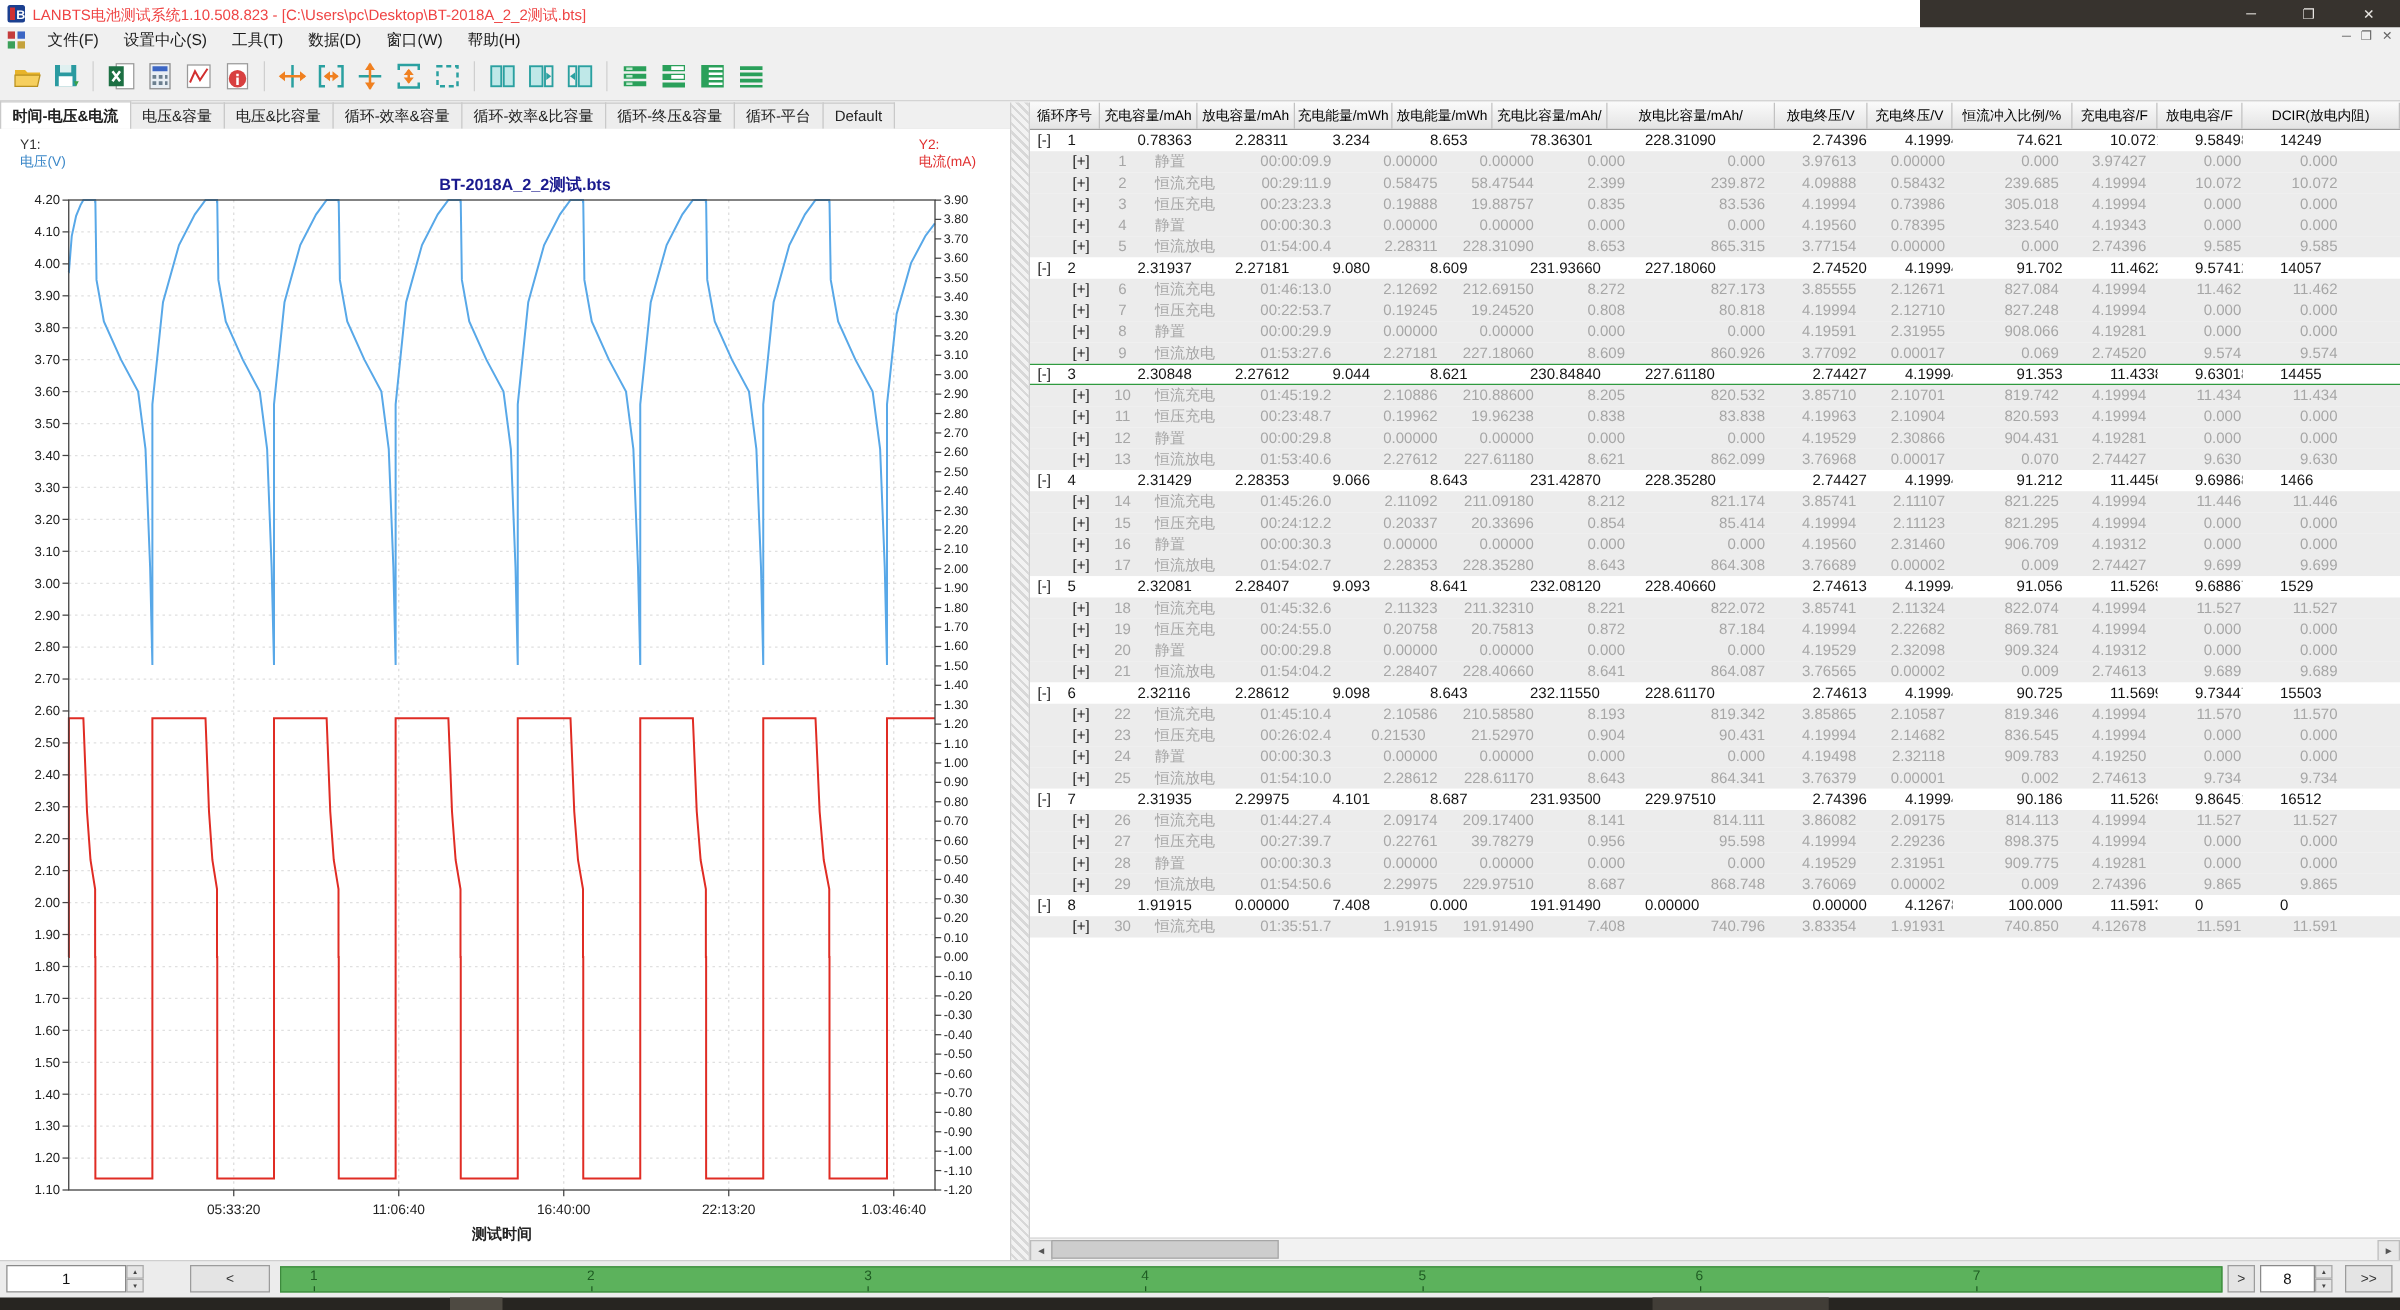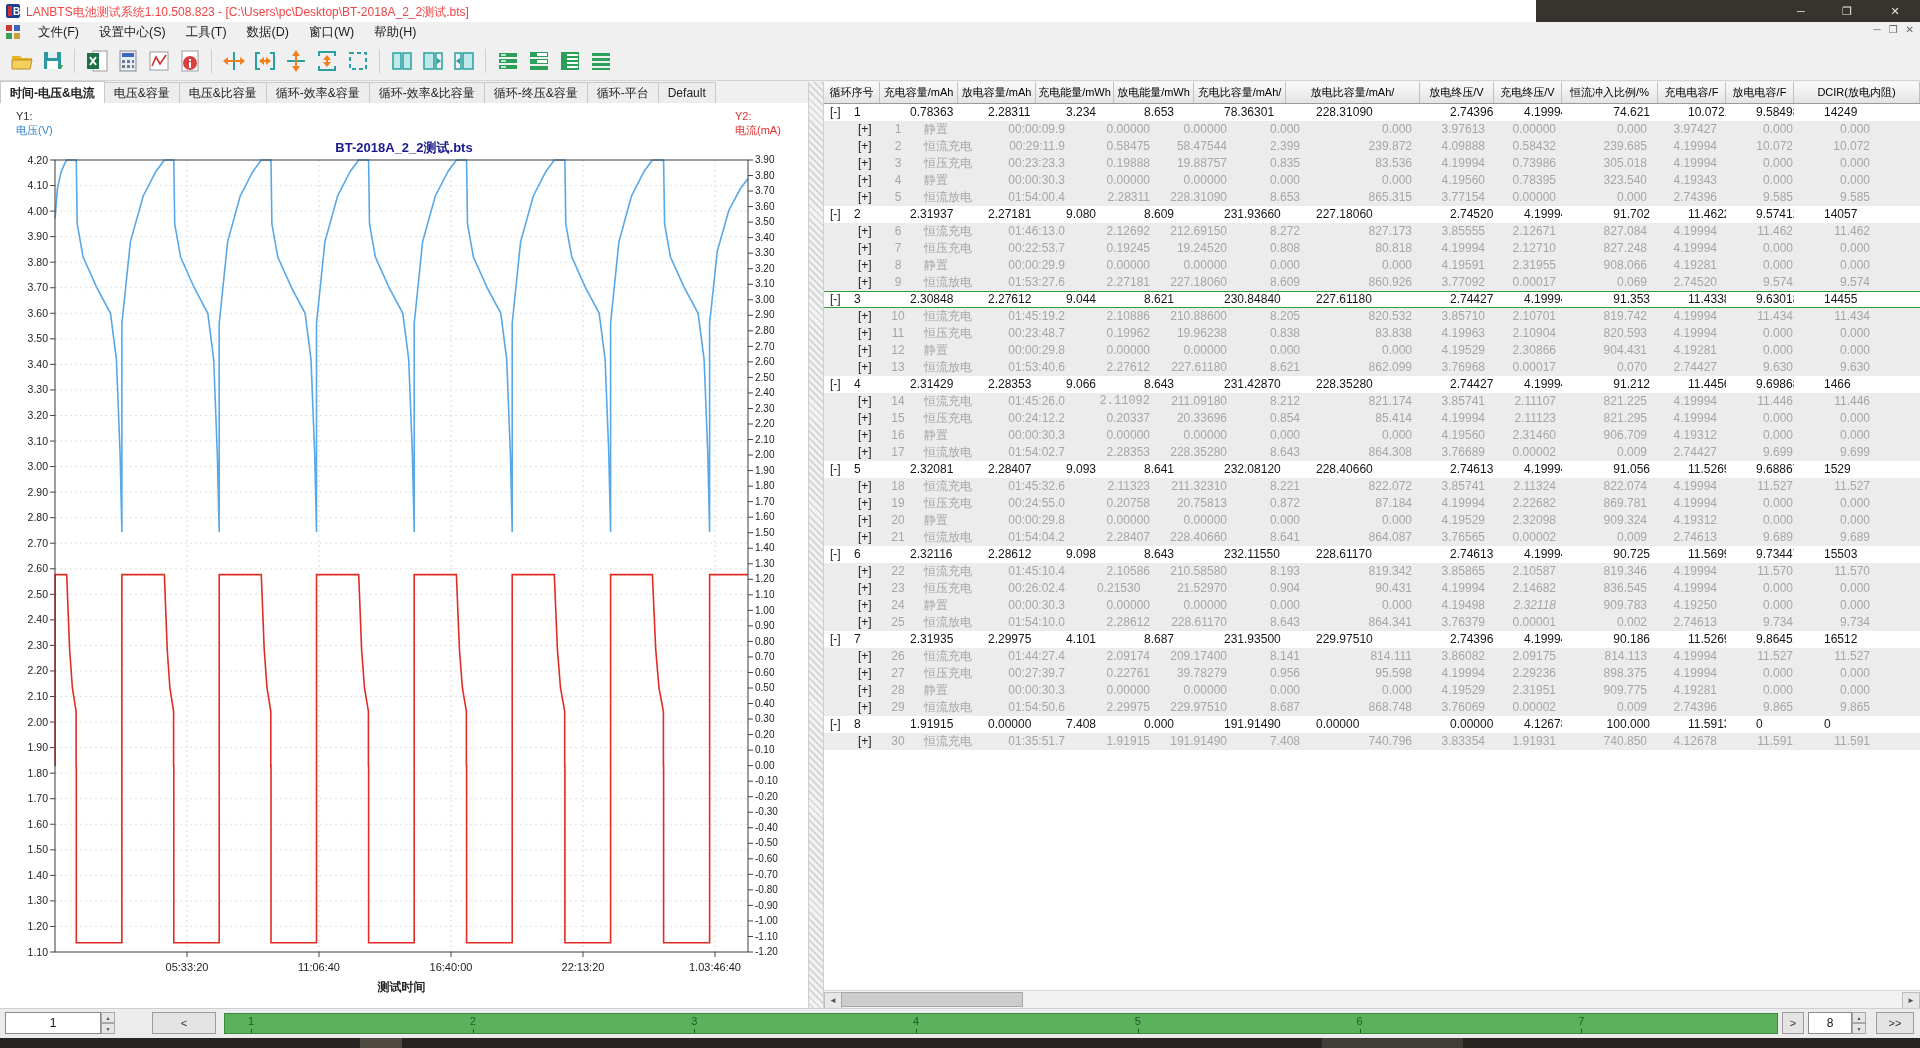--- a/index.html
+++ b/index.html
@@ -27,21 +27,21 @@
   
   #tabbar{left:0;top:82px;width:808px;height:21px;background:#f0f0f0;display:flex;align-items:flex-end;border-bottom:1px solid #c9c9c9;}
   .tab{padding:3px 9px 3px 9px;font-size:12px;color:#222;background:#ededed;border:1px solid #c9c9c9;border-bottom:none;
        margin-right:-1px;white-space:nowrap;height:14px;line-height:14px;}
   .tab.active{background:#ffffff;font-weight:bold;position:relative;z-index:2;padding-top:4px;}
   
   #chart-panel{left:0;top:103px;width:808px;height:909px;background:#ffffff;}
   #y1-label{left:16px;top:6px;font-size:11px;line-height:14px;color:#333;}
   #y1-label .sub{color:#3a87c8;}
   #y2-label{left:735px;top:6px;font-size:11px;line-height:14px;color:#e03030;}
-  #chart-title{left:0;top:36px;width:808px;text-align:center;font-size:13px;font-weight:bold;color:#1a1a8e;}
+  #chart-title{left:16px;top:36px;width:808px;text-align:center;font-size:13px;font-weight:bold;color:#1a1a8e;}
   
   #splitter{left:808px;top:82px;width:16px;height:930px;
     background:repeating-linear-gradient(45deg,#d8d8d8 0 2px,#f2f2f2 2px 5px);border-left:1px solid #cfcfcf;border-right:1px solid #cfcfcf;box-sizing:border-box;}
   
   #table-panel{left:824px;top:82px;width:1096px;height:908px;background:#ffffff;overflow:hidden;}
   #table-header{display:flex;height:21px;background:linear-gradient(#fafafa,#e4e4e4);border-bottom:1px solid #9a9a9a;}
   .hcell{border-right:1px solid #c2c2c2;box-sizing:border-box;font-size:11px;color:#000;
          display:flex;align-items:center;justify-content:center;white-space:nowrap;overflow:hidden;}
   .trow{display:flex;height:17px;line-height:17px;white-space:nowrap;font-size:12px;}
   .trow.summary{background:#ffffff;color:#141414;}
@@ -821,21 +821,21 @@
           <div class="tcell" style="flex: 0 0 68px; width: 68px; text-align: left; padding-left: 30px;">11.44561</div>
           <div class="tcell" style="flex: 0 0 68px; width: 68px; text-align: left; padding-left: 30px;">9.69868</div>
           <div class="tcell" style="flex: 0 0 126px; width: 126px; text-align: left; padding-left: 30px;">1466</div>
         </div>
         <div class="trow step">
           <div class="tcell" style="flex: 0 0 34px; width: 34px; text-align: left;"></div>
           <div class="tcell expand" style="flex: 0 0 22px; width: 22px; text-align: left;">[+]</div>
           <div class="tcell" style="flex: 0 0 36px; width: 36px; text-align: center;">14</div>
           <div class="tcell" style="flex: 0 0 84px; width: 84px; text-align: left; padding-left: 8px;">恒流充电</div>
           <div class="tcell" style="flex: 0 0 65px; width: 65px; text-align: right;">01:45:26.0</div>
-          <div class="tcell" style="flex: 0 0 85px; width: 85px; text-align: right; font-family: Liberation Mono, monospace;">2.11092</div>
+          <div class="tcell" style="flex: 0 0 85px; width: 85px; text-align: right;">2.11092</div>
           <div class="tcell" style="flex: 0 0 77px; width: 77px; text-align: right;">211.09180</div>
           <div class="tcell" style="flex: 0 0 73px; width: 73px; text-align: right;">8.212</div>
           <div class="tcell" style="flex: 0 0 112px; width: 112px; text-align: right;">821.174</div>
           <div class="tcell" style="flex: 0 0 73px; width: 73px; text-align: right;">3.85741</div>
           <div class="tcell" style="flex: 0 0 71px; width: 71px; text-align: right;">2.11107</div>
           <div class="tcell" style="flex: 0 0 91px; width: 91px; text-align: right;">821.225</div>
           <div class="tcell" style="flex: 0 0 70px; width: 70px; text-align: right;">4.19994</div>
           <div class="tcell" style="flex: 0 0 76px; width: 76px; text-align: right;">11.446</div>
           <div class="tcell" style="flex: 0 0 77px; width: 77px; text-align: right;">11.446</div>
         </div>
@@ -1028,21 +1028,21 @@
           <div class="tcell" style="flex: 0 0 34px; width: 34px; text-align: left;"></div>
           <div class="tcell expand" style="flex: 0 0 22px; width: 22px; text-align: left;">[+]</div>
           <div class="tcell" style="flex: 0 0 36px; width: 36px; text-align: center;">24</div>
           <div class="tcell" style="flex: 0 0 84px; width: 84px; text-align: left; padding-left: 8px;">静置</div>
           <div class="tcell" style="flex: 0 0 65px; width: 65px; text-align: right;">00:00:30.3</div>
           <div class="tcell" style="flex: 0 0 85px; width: 85px; text-align: right;">0.00000</div>
           <div class="tcell" style="flex: 0 0 77px; width: 77px; text-align: right;">0.00000</div>
           <div class="tcell" style="flex: 0 0 73px; width: 73px; text-align: right;">0.000</div>
           <div class="tcell" style="flex: 0 0 112px; width: 112px; text-align: right;">0.000</div>
           <div class="tcell" style="flex: 0 0 73px; width: 73px; text-align: right;">4.19498</div>
-          <div class="tcell" style="flex: 0 0 71px; width: 71px; text-align: right; font-style: italic;">2.32118</div>
+          <div class="tcell" style="flex: 0 0 71px; width: 71px; text-align: right;">2.32118</div>
           <div class="tcell" style="flex: 0 0 91px; width: 91px; text-align: right;">909.783</div>
           <div class="tcell" style="flex: 0 0 70px; width: 70px; text-align: right;">4.19250</div>
           <div class="tcell" style="flex: 0 0 76px; width: 76px; text-align: right;">0.000</div>
           <div class="tcell" style="flex: 0 0 77px; width: 77px; text-align: right;">0.000</div>
         </div>
         <div class="trow step">
           <div class="tcell" style="flex: 0 0 34px; width: 34px; text-align: left;"></div>
           <div class="tcell expand" style="flex: 0 0 22px; width: 22px; text-align: left;">[+]</div>
           <div class="tcell" style="flex: 0 0 36px; width: 36px; text-align: center;">25</div>
           <div class="tcell" style="flex: 0 0 84px; width: 84px; text-align: left; padding-left: 8px;">恒流放电</div>

